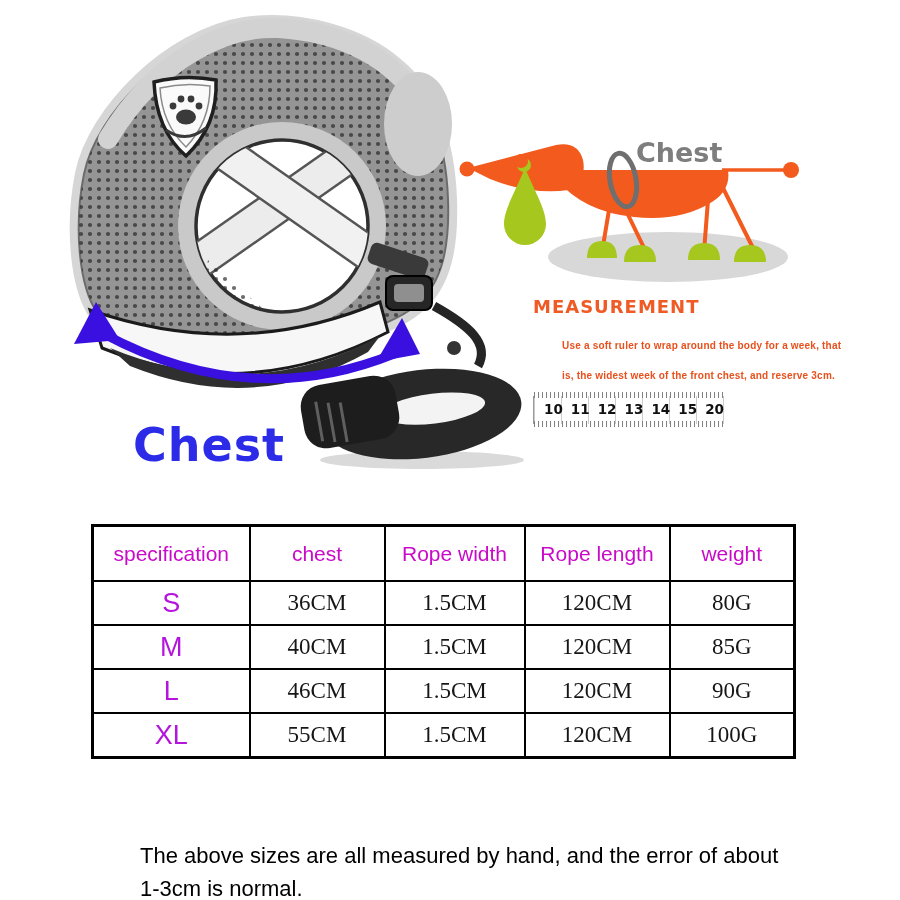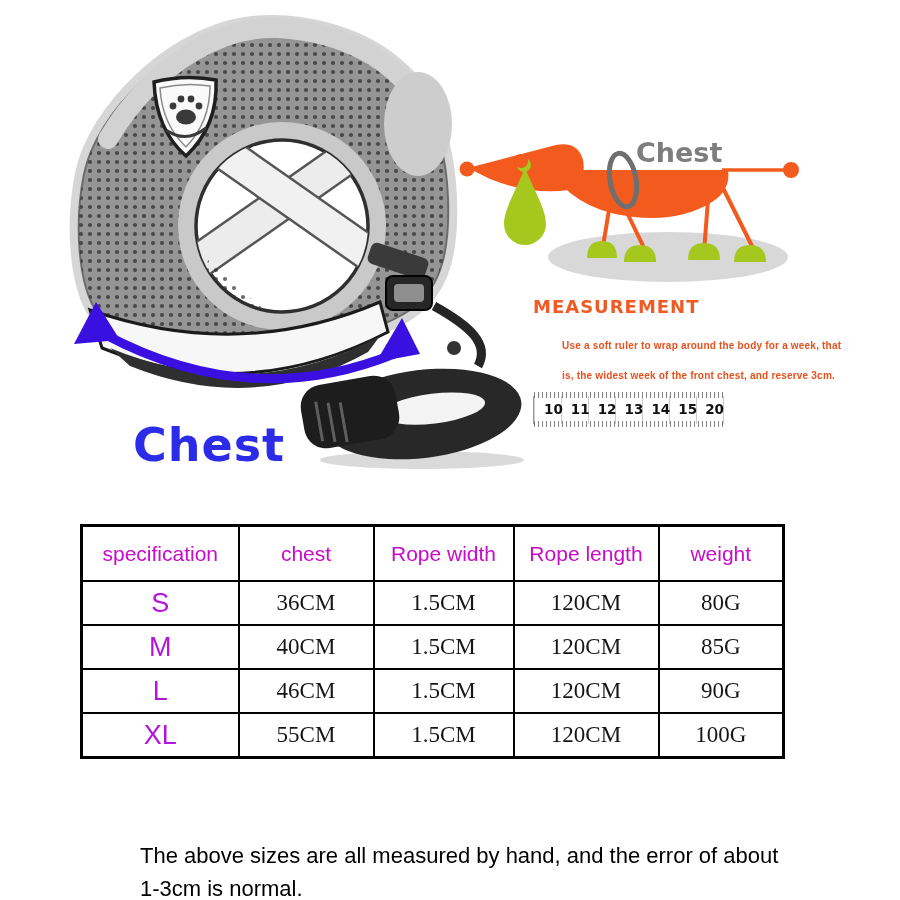--- a/index.html
+++ b/index.html
@@ -50,21 +50,21 @@
   #ruler .ticks.bottom{bottom:-3px;}
   #ruler .nums{
     position:absolute;left:10px;right:2px;top:5px;
     display:flex;justify-content:space-between;
     font-family:"DejaVu Sans",sans-serif;font-weight:bold;
     font-size:13.5px;color:#101010;
   }
 
   
   #size-table{
-    left:80px;top:524px;width:702px;
+    left:91px;top:524px;width:702px;
     border-collapse:collapse;table-layout:fixed;
   }
   #size-table td,#size-table th{
     border:2px solid #000;text-align:center;vertical-align:middle;
     padding:0;overflow:hidden;
   }
   #size-table{border:3px solid #000;}
   #size-table thead th{
     height:53px;
     font-family:"Liberation Sans",sans-serif;font-weight:500;

